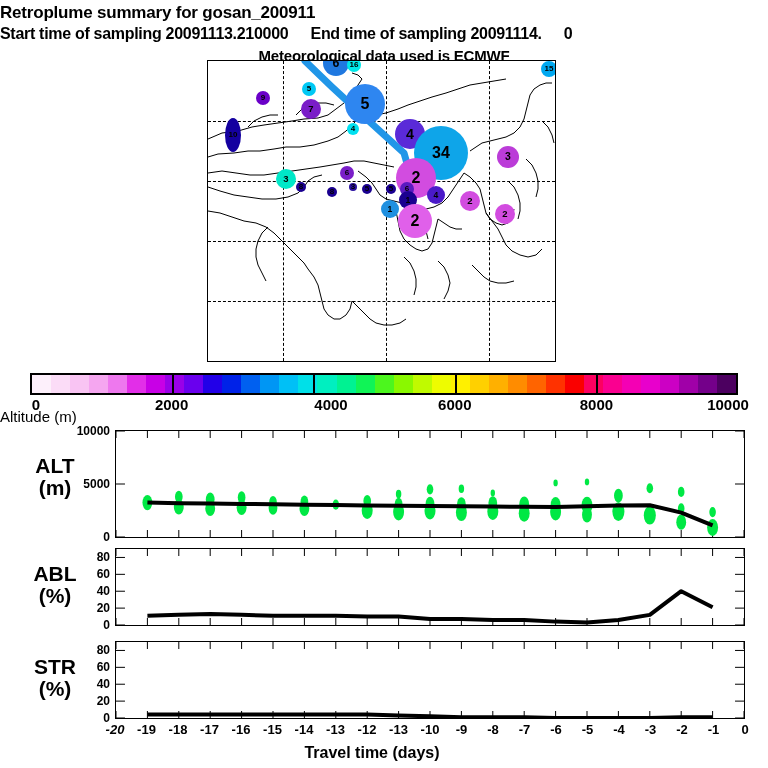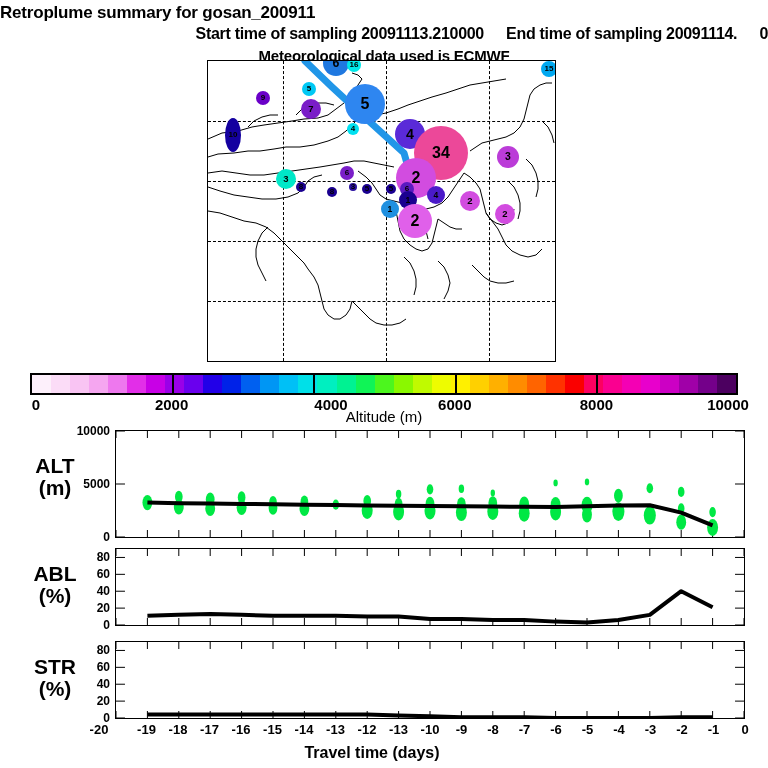--- a/index.html
+++ b/index.html
@@ -1,37 +1,37 @@
 <!DOCTYPE html>
 <html><head>
 <meta charset="utf-8">
 <style>
   html,body{margin:0;padding:0;background:#fff;}
   body{width:768px;height:768px;position:relative;overflow:hidden;
        font-family:"Liberation Sans",sans-serif;color:#000;}
   .abs{position:absolute;}
   
   #title-main{left:0;top:3px;width:768px;font-size:17px;font-weight:bold;letter-spacing:-0.2px;}
-  #title-times{left:0;top:25px;width:768px;text-align:right;font-size:16px;font-weight:bold;letter-spacing:-0.3px;}
+  #title-times{left:0;top:25px;width:768px;text-align:left;font-size:16px;font-weight:bold;letter-spacing:-0.3px;}
   #title-times span.gap{display:inline-block;width:18px;}
   #title-met{left:0;top:47px;width:768px;text-align:center;font-size:15px;font-weight:bold;letter-spacing:-0.2px;}
   
   #map-frame{left:207px;top:60px;width:349px;height:302px;border:1px solid #000;box-sizing:border-box;overflow:hidden;}
   .grid-h{position:absolute;left:0;width:100%;height:0;border-top:1px dashed #000;}
   .grid-v{position:absolute;top:0;height:100%;width:0;border-left:1px dashed #000;}
   #coast{position:absolute;left:0;top:0;}
   #traj{position:absolute;left:0;top:0;}
   .marker{position:absolute;border-radius:50%;display:flex;align-items:center;justify-content:center;
           font-size:11px;font-weight:bold;color:#000;line-height:1;}
   
   #cbar-wrap{left:30px;top:373px;width:708px;height:22px;border:2px solid #000;box-sizing:border-box;display:flex;}
   #cbar-wrap .seg{flex:1 1 auto;height:100%;}
   .cb-div{position:absolute;top:373px;width:0;height:22px;border-left:2px solid #000;}
   .cb-tick{position:absolute;top:396px;font-size:15px;font-weight:bold;transform:translateX(-50%);}
-  #cbar-label{left:0;top:408px;width:768px;text-align:center;font-size:15px;}
+  #cbar-label{left:0;top:408px;width:768px;text-align:left;font-size:15px;}
   
   .panel{position:absolute;left:115px;width:630px;border:1px solid #000;box-sizing:border-box;background:#fff;}
   #panel-alt{top:430px;height:108px;}
   #panel-abl{top:548px;height:78px;}
   #panel-str{top:641px;height:78px;}
   .panel svg{display:block;width:100%;height:100%;}
   .ylab{position:absolute;font-size:12px;font-weight:bold;text-align:right;transform:translateY(-50%);}
   .panel-title{position:absolute;width:100px;text-align:center;font-size:21px;font-weight:bold;line-height:1.05;}
   #title-alt{left:5px;top:455px;}
   #title-abl{left:5px;top:563px;}
@@ -97,21 +97,21 @@
       <div class="marker" style="left: 115px; top: -11px; height: 26px; width: 26px; background: rgb(31, 120, 224); font-size: 12.35px;">6</div>
       <div class="marker" style="left: 139px; top: -3px; height: 14px; width: 14px; background: rgb(0, 232, 232); font-size: 8px;">16</div>
       <div class="marker" style="left: 333px; top: 0px; height: 16px; width: 16px; background: rgb(0, 168, 240); font-size: 8px;">15</div>
       <div class="marker" style="left: 94px; top: 21px; height: 14px; width: 14px; background: rgb(0, 200, 244); font-size: 8px;">5</div>
       <div class="marker" style="left: 137px; top: 23px; height: 40px; width: 40px; background: rgb(46, 134, 240); font-size: 16px;">5</div>
       <div class="marker" style="left: 48px; top: 30px; height: 14px; width: 14px; background: rgb(106, 0, 200); font-size: 8px;">9</div>
       <div class="marker" style="left: 93px; top: 38px; height: 20px; width: 20px; background: rgb(122, 30, 200); font-size: 9.5px;">7</div>
       <div class="marker" style="left: 17px; top: 57px; height: 34px; width: 16px; background: rgb(20, 0, 160); font-size: 8px;">10</div>
       <div class="marker" style="left: 139px; top: 62px; height: 12px; width: 12px; background: rgb(0, 224, 240); font-size: 8px;">4</div>
       <div class="marker" style="left: 187px; top: 58px; height: 30px; width: 30px; background: rgb(90, 42, 216); font-size: 14.25px;">4</div>
-      <div class="marker" style="left: 206px; top: 65px; height: 54px; width: 54px; background: #ec4899; font-size: 16px;">34</div>
+      <div class="marker" style="left: 206px; top: 65px; height: 54px; width: 54px; background: #0ea5e9; font-size: 16px;">34</div>
       <div class="marker" style="left: 289px; top: 85px; height: 22px; width: 22px; background: rgb(187, 60, 216); font-size: 10.45px;">3</div>
       <div class="marker" style="left: 68px; top: 108px; height: 20px; width: 20px; background: rgb(0, 232, 200); font-size: 9.5px;">3</div>
       <div class="marker" style="left: 132px; top: 105px; height: 14px; width: 14px; background: rgb(122, 30, 200); font-size: 8px;">6</div>
       <div class="marker" style="left: 188px; top: 97px; height: 40px; width: 40px; background: rgb(210, 76, 224); font-size: 16px;">2</div>
       <div class="marker" style="left: 154px; top: 123px; height: 10px; width: 10px; background: rgb(26, 0, 144); font-size: 8px;">5</div>
       <div class="marker" style="left: 178px; top: 123px; height: 10px; width: 10px; background: rgb(26, 0, 144); font-size: 8px;">5</div>
       <div class="marker" style="left: 192px; top: 121px; height: 14px; width: 14px; background: rgb(90, 26, 192); font-size: 8px;">6</div>
       <div class="marker" style="left: 191px; top: 130px; height: 18px; width: 18px; background: rgb(26, 0, 144); font-size: 8.55px;">1</div>
       <div class="marker" style="left: 219px; top: 125px; height: 18px; width: 18px; background: rgb(74, 26, 200); font-size: 8.55px;">4</div>
       <div class="marker" style="left: 173px; top: 139px; height: 18px; width: 18px; background: rgb(31, 144, 224); font-size: 8.55px;">1</div>
@@ -423,21 +423,21 @@
 </div>
 <div id="str-ylabels">
     <div class="ylab abs" style="left: 55px; width: 55px; top: 718px;">0</div>
     <div class="ylab abs" style="left: 55px; width: 55px; top: 701.111px;">20</div>
     <div class="ylab abs" style="left: 55px; width: 55px; top: 684.222px;">40</div>
     <div class="ylab abs" style="left: 55px; width: 55px; top: 667.333px;">60</div>
     <div class="ylab abs" style="left: 55px; width: 55px; top: 650.444px;">80</div>
   </div>
 
 <div id="xticks">
-    <div class="xtick abs" style="left: 99px;">-20</div>
+    <div class="xtick abs" style="left: 115px; font-style: italic;">-20</div>
     <div class="xtick abs" style="left: 146.5px;">-19</div>
     <div class="xtick abs" style="left: 178px;">-18</div>
     <div class="xtick abs" style="left: 209.5px;">-17</div>
     <div class="xtick abs" style="left: 241px;">-16</div>
     <div class="xtick abs" style="left: 272.5px;">-15</div>
     <div class="xtick abs" style="left: 304px;">-14</div>
     <div class="xtick abs" style="left: 335.5px;">-13</div>
     <div class="xtick abs" style="left: 367px;">-12</div>
     <div class="xtick abs" style="left: 398.5px;">-13</div>
     <div class="xtick abs" style="left: 430px;">-10</div>

